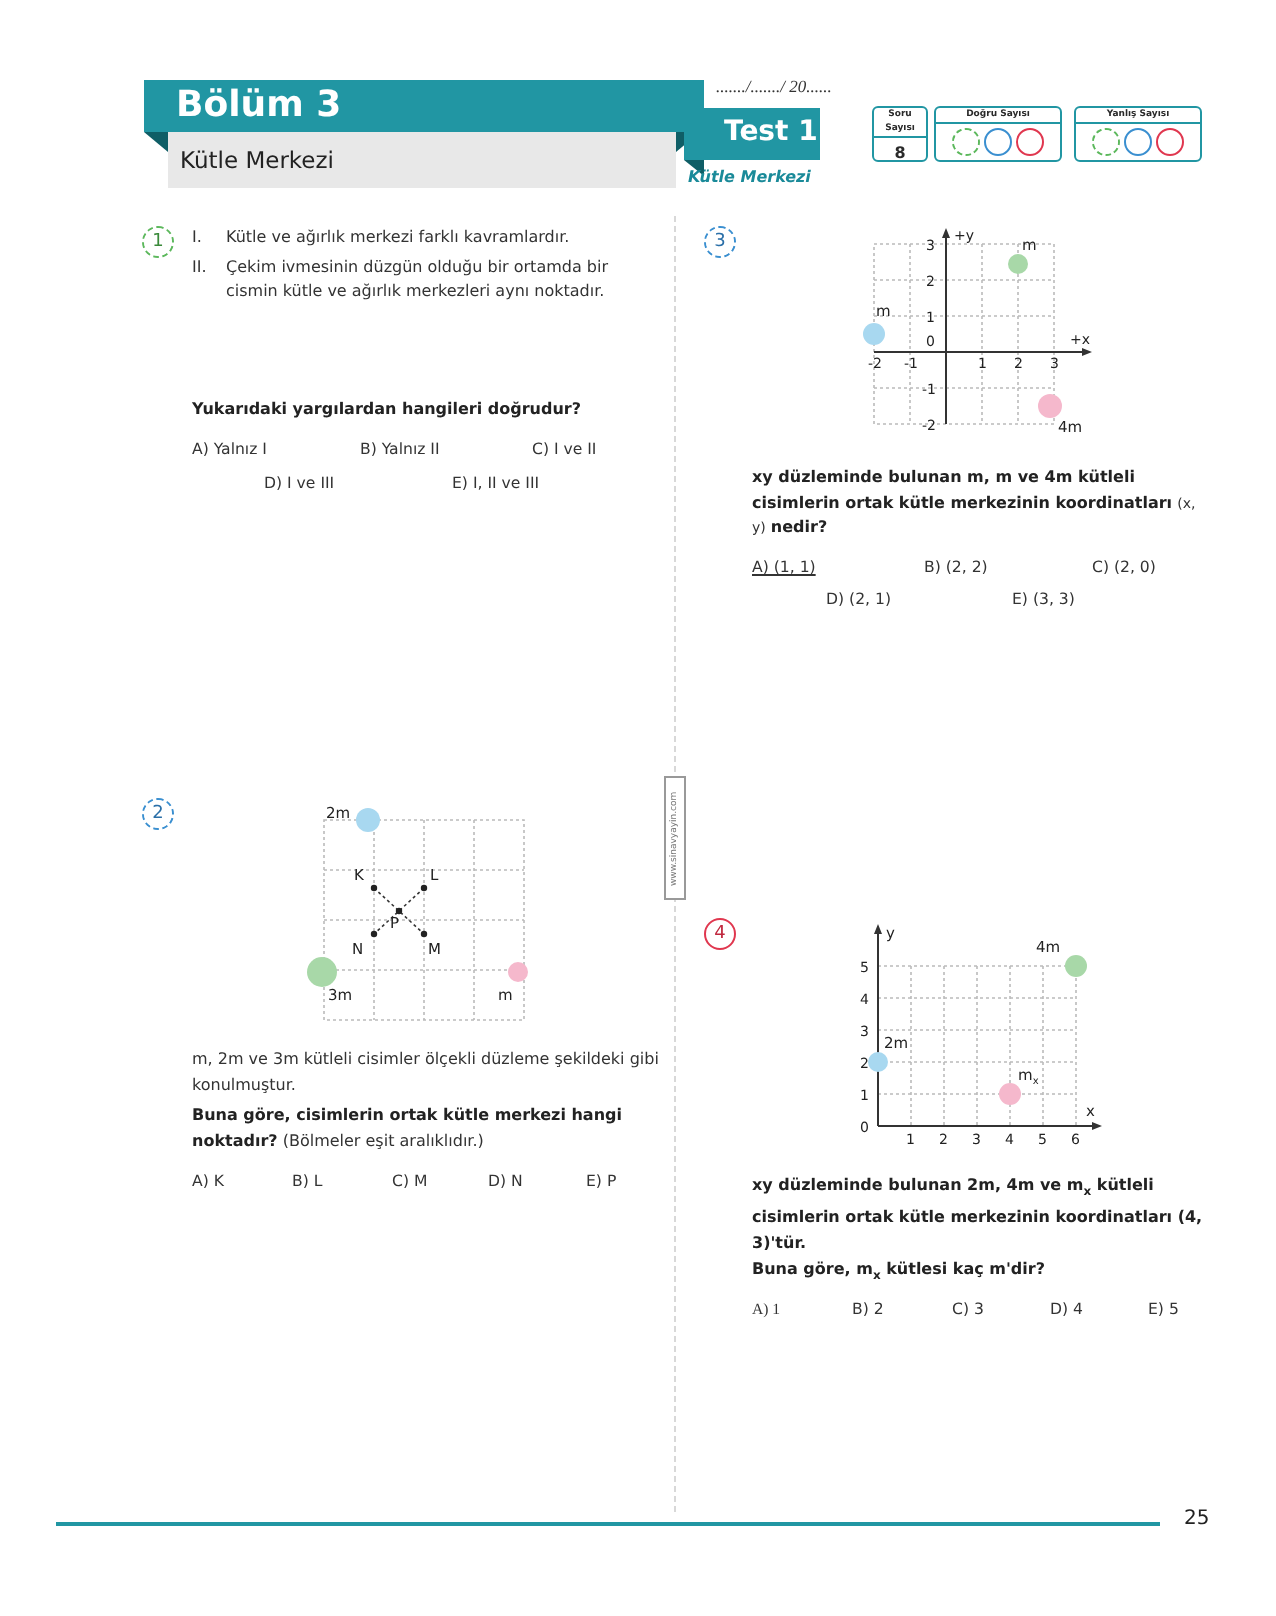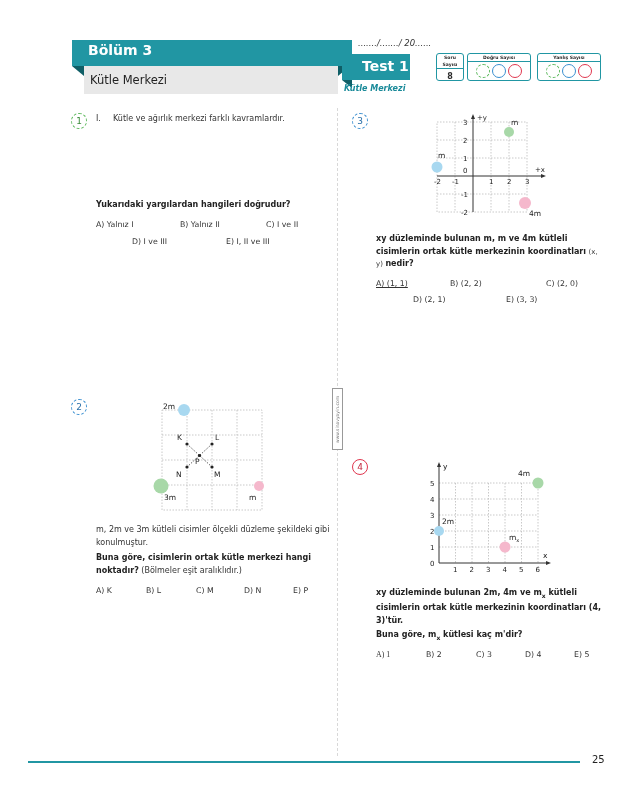--- a/index.html
+++ b/index.html
@@ -2,25 +2,25 @@
 <html><head>
 <meta charset="utf-8">
 <style>
   html, body { margin:0; padding:0; background:#fff; }
   body { width:638px; height:808px; position:relative; overflow:hidden;
          font-family:"DejaVu Sans", sans-serif; color:#2a2a2a; }
   .abs { position:absolute; }
   
   .banner-left { left:72px; top:40px; width:280px; height:26px; background:#2196a3; }
   .banner-fold-l { left:72px; top:66px; width:0; height:0; border-top:10px solid #0f5e66; border-left:12px solid transparent; }
-  .chapter-title { left:88px; top:42px; color:#fff; font-weight:bold; font-size:14px; }
+  .chapter-title { left:88px; top:42px; color:#fff; font-weight:bold; font-size:18px; }
   .topic-box { left:84px; top:66px; width:254px; height:28px; background:#e8e8e8; }
   .topic-text { left:90px; top:73px; font-size:11.5px; color:#222; }
   .banner-fold-r { left:338px; top:66px; width:0;height:0; border-top:10px solid #0f5e66; border-right:12px solid transparent; }
-  .date-line { left:358px; top:38px; font-size:8.5px; font-style:italic; color:#333; }
+  .date-line { left:358px; top:38px; font-size:8.5px; font-style:italic; color:#333;font-family:Liberation Serif, serif; }
   .test-box { left:342px; top:54px; width:68px; height:26px; background:#2196a3; }
   .test-text { left:362px; top:58px; color:#fff; font-weight:bold; font-size:14px; }
   .test-fold { left:342px; top:80px; width:0;height:0; border-top:8px solid #0f5e66; border-left:10px solid transparent; }
   .subtopic { left:344px; top:84px; font-size:8px; font-style:italic; font-weight:bold; color:#1a8a99; }
   .score-box { border:1.2px solid #2196a3; border-radius:3px; background:#fff; }
   .score-label { font-size:4.5px; font-weight:bold; text-align:center; border-bottom:1px solid #2196a3; line-height:7px; }
   .ring { display:inline-block; width:12px; height:12px; border-radius:50%; border:1.2px solid; margin:2px 1px; }
   
   .col-divider { left:337px; top:108px; height:648px; border-left:1.5px dashed #d8d8d8; }
   .watermark { left:332px; top:388px; width:9px; height:60px; border:1px solid #999; font-size:4.5px; color:#777;
@@ -67,20 +67,24 @@
 </div>
 
 <div class="abs col-divider"></div>
 <div class="abs watermark">www.sinavyayin.com</div>
 
 <div class="abs qnum" style="left:71px;top:113px;border-color:#5cb85c;color:#3a8a3a;">1</div>
 <div class="abs txt" style="left:96px;top:113px;width:232px;">
   <div style="display:flex;">
       <span style="width:17px;">I.</span>
       <span style="flex:1;">Kütle ve ağırlık merkezi farklı kavramlardır.</span>
+    </div>
+  <div style="display:flex;margin-top:2px;">
+      <span style="width:17px;">II.</span>
+      <span style="flex:1;">Çekim ivmesinin düzgün olduğu bir ortamda bir cismin kütle ve ağırlık merkezleri aynı noktadır.</span>
     </div>
 </div>
 <div class="abs txt bold" style="left:96px;top:199px;text-align:right;">Yukarıdaki yargılardan hangileri doğrudur?</div>
 <div class="abs opt" style="left:96px;top:220px;">A) Yalnız I</div>
 <div class="abs opt" style="left:180px;top:220px;">B) Yalnız II</div>
 <div class="abs opt" style="left:266px;top:220px;">C) I ve II</div>
 <div class="abs opt" style="left:132px;top:237px;">D) I ve III</div>
 <div class="abs opt" style="left:226px;top:237px;">E) I, II ve III</div>
 
 <div class="abs qnum" style="left:71px;top:399px;border-color:#3a8fd0;color:#2a6fa8;">2</div>
@@ -160,21 +164,21 @@
   <text x="13" y="46" font-size="7.5" fill="#222">m</text>
   <circle cx="100" cy="91" r="6" fill="#f5b8cc"></circle>
   <text x="104" y="104" font-size="7.5" fill="#222">4m</text>
 </svg>
 <div class="abs txt" style="left:376px;top:233px;width:230px;">
   <span class="bold">xy düzleminde bulunan m, m ve 4m kütleli cisimlerin ortak kütle merkezinin koordinatları</span>
   <span style="font-size:7px;">(x, y)</span>
   <span class="bold">nedir?</span>
 </div>
 <div class="abs opt" style="left:376px;top:279px;text-decoration:underline;">A) (1, 1)</div>
-<div class="abs opt" style="left:450px;top:279px;">B) (2, 2)</div>
+<div class="abs opt" style="left:462px;top:279px;">B) (2, 2)</div>
 <div class="abs opt" style="left:546px;top:279px;">C) (2, 0)</div>
 <div class="abs opt" style="left:413px;top:295px;">D) (2, 1)</div>
 <div class="abs opt" style="left:506px;top:295px;">E) (3, 3)</div>
 
 <div class="abs qnum" style="left:352px;top:459px;border-color:#e0374f;color:#c0283e;border-style:solid;">4</div>
 <svg class="abs" style="left:425px;top:458px;" width="130" height="118">
   <g stroke="#bbb" stroke-width="0.8" stroke-dasharray="1.5,1.5" fill="none">
     <line x1="14" y1="25" x2="113" y2="25"></line>
       <line x1="14" y1="41" x2="113" y2="41"></line>
       <line x1="14" y1="57" x2="113" y2="57"></line>

